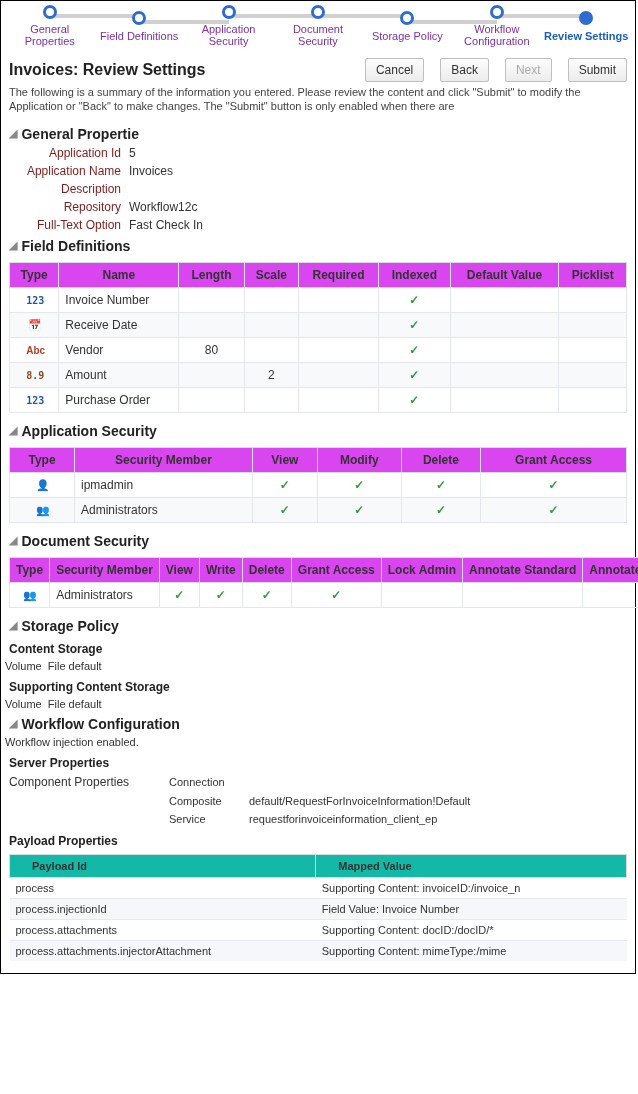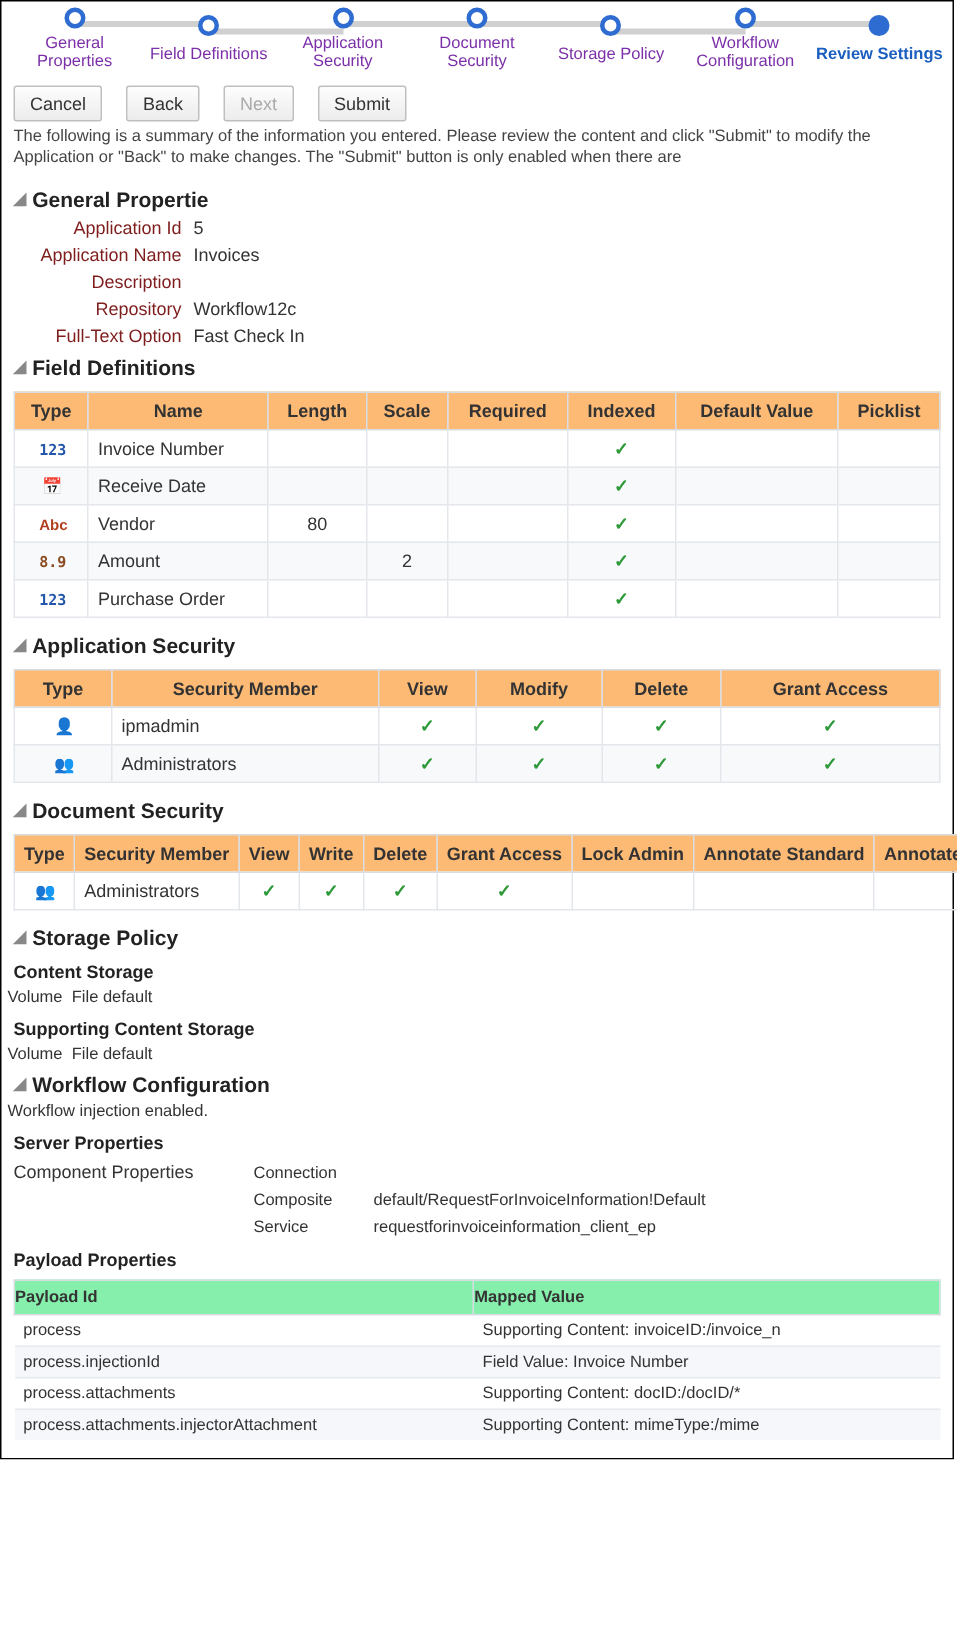--- a/index.html
+++ b/index.html
@@ -47,21 +47,21 @@
     padding: 4px 8px 2px 8px; display: flex; align-items: center; gap: 4px;
   }
   .disclosure { color: #888; font-size: 11px; }
 
   .kv { display: flex; padding: 2px 8px; font-size: 12px; }
   .kv .k { width: 120px; text-align: right; padding-right: 8px; color: #7f1d1d; }
   .kv .v { flex: 1; color: #333; }
 
   table.grid { border-collapse: collapse; width: calc(100% - 16px); margin: 6px 8px; font-size: 12px; }
   table.grid th {
-    background: #fdba74; border: 1px solid #d8dde3; padding: 5px 6px; font-weight: bold;
+    background: #d946ef; border: 1px solid #d8dde3; padding: 5px 6px; font-weight: bold;
     color: #333; text-align: center; white-space: nowrap;
   }
   table.grid td {
     border: 1px solid #e3e7ec; padding: 5px 6px; text-align: center; vertical-align: middle;
   }
   table.grid tr:nth-child(even) td { background: #f7f9fb; }
   table.grid td.left { text-align: left; }
 
   .ico { display: inline-block; width: 16px; text-align: right; font-size: 11px; font-weight: bold; }
   .ico-123 { color: #2356a8; font-family: monospace; font-size: 10px; }
@@ -74,39 +74,40 @@
 
   .sub-h { font-weight: bold; font-size: 12px; padding: 6px 8px 2px 8px; color: #222; }
   .line { padding: 2px 4px; font-size: 11px; color: #333; }
 
   .comp-row { display: flex; padding: 3px 8px; font-size: 11px; align-items: baseline; }
   .comp-row .cl { width: 160px; font-weight: normal; font-size: 12px; }
   .comp-row .ck { width: 80px; text-align: left; color: #333; }
   .comp-row .cv { flex: 1; }
 
   table.plain { border-collapse: collapse; width: calc(100% - 16px); margin: 4px 8px 8px 8px; font-size: 11px; }
-  table.plain th { background: #86efac; border: 1px solid #d8dde3; padding: 5px 0; text-align: left; font-weight: bold; }
+  table.plain th { background: #14b8a6; border: 1px solid #d8dde3; padding: 5px 22px; text-align: left; font-weight: bold; }
   table.plain td { border-top: 1px solid #e6e9ee; padding: 4px 6px; }
   table.plain tr:nth-child(even) td { background: #f5f7fa; }
 </style>
 </head>
 <body>
 <div class="frame">
 
 <div class="train" id="train">
       <div class="train-step"><div class="circle"></div><div class="train-line"></div><span class="lbl">General Properties</span></div>
       <div class="train-step"><div class="circle"></div><div class="train-line"></div><span class="lbl">Field Definitions</span></div>
       <div class="train-step"><div class="circle"></div><div class="train-line"></div><span class="lbl">Application Security</span></div>
       <div class="train-step"><div class="circle"></div><div class="train-line"></div><span class="lbl">Document Security</span></div>
       <div class="train-step"><div class="circle"></div><div class="train-line"></div><span class="lbl">Storage Policy</span></div>
       <div class="train-step"><div class="circle"></div><div class="train-line"></div><span class="lbl">Workflow Configuration</span></div>
       <div class="train-step current"><div class="circle"></div><span class="lbl">Review Settings</span></div>
     </div>
 
 <div class="hdr-row">
+  <div class="page-title">Invoices: Review Settings</div>
   <div class="btns">
     <button class="btn">Cancel</button>
     <button class="btn">Back</button>
     <button class="btn disabled">Next</button>
     <button class="btn">Submit</button>
   </div>
 </div>
 <div class="intro">The following is a summary of the information you entered. Please review the content and click "Submit" to modify the Application or "Back" to make changes. The "Submit" button is only enabled when there are</div>
 
 <div class="section-h">

